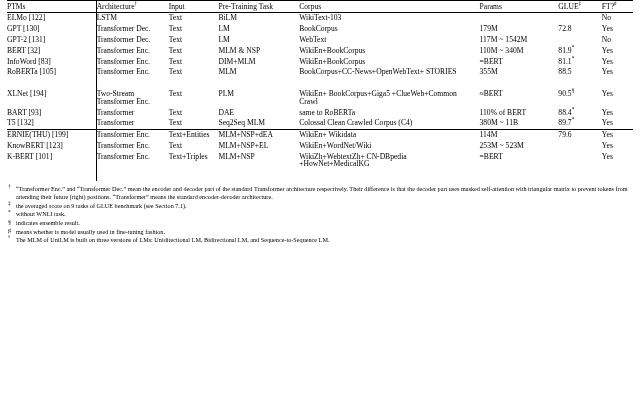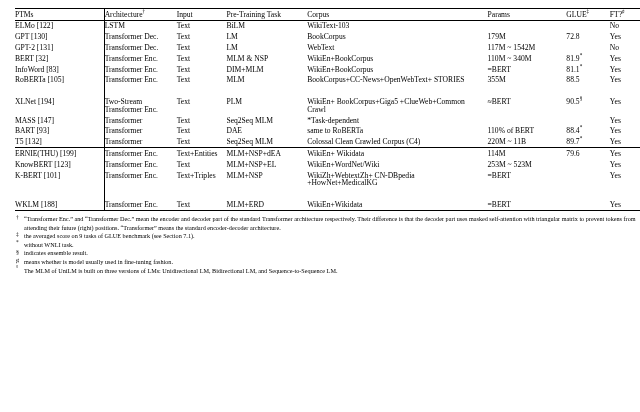--- a/index.html
+++ b/index.html
@@ -12,21 +12,21 @@
     height: 412px;
     font-family: "Liberation Serif", "DejaVu Serif", serif;
     color: #000000;
     overflow: hidden;
   }
   .page {
     position: relative;
     width: 640px;
     height: 340px;
     box-sizing: border-box;
-    padding: 8px;
+    padding: 0;
   }
   table.ptm {
     width: 626px;
     margin: 0 7px;
     border-collapse: collapse;
     font-size: 7.6px;
     line-height: 1.0;
     table-layout: fixed;
   }
   table.ptm td, table.ptm th {
@@ -193,46 +193,36 @@
           <td class="vline"><span>XLNet [194]</span></td>
           <td class="afterline"><span>Two-Stream Transformer Enc.</span></td>
           <td><span>Text</span></td>
           <td><span>PLM</span></td>
           <td><span>WikiEn+ BookCorpus+Giga5 +ClueWeb+Common Crawl</span></td>
           <td><span>≈BERT</span></td>
           <td><span>90.5</span><sup>§</sup></td>
           <td><span>Yes</span></td>
         </tr>
         <tr class="">
-          <td class="vline"><span>MASS [147]</span></td>
-          <td class="afterline"><span>Transformer</span></td>
-          <td><span>Text</span></td>
-          <td><span>Seq2Seq MLM</span></td>
-          <td><span>*Task-dependent</span></td>
-          <td><span></span></td>
-          <td><span></span></td>
-          <td><span>Yes</span></td>
-        </tr>
-        <tr class="">
           <td class="vline"><span>BART [93]</span></td>
           <td class="afterline"><span>Transformer</span></td>
           <td><span>Text</span></td>
           <td><span>DAE</span></td>
           <td><span>same to RoBERTa</span></td>
           <td><span>110% of BERT</span></td>
           <td><span>88.4</span><sup>*</sup></td>
           <td><span>Yes</span></td>
         </tr>
         <tr class="">
           <td class="vline"><span>T5 [132]</span></td>
           <td class="afterline"><span>Transformer</span></td>
           <td><span>Text</span></td>
           <td><span>Seq2Seq MLM</span></td>
           <td><span>Colossal Clean Crawled Corpus (C4)</span></td>
-          <td><span>220M ~ 11B</span></td>
+          <td><span>380M ~ 11B</span></td>
           <td><span>89.7</span><sup>*</sup></td>
           <td><span>Yes</span></td>
         </tr>
         <tr class="rule-mid">
           <td class="vline"><span>ERNIE(THU) [199]</span></td>
           <td class="afterline"><span>Transformer Enc.</span></td>
           <td><span>Text+Entities</span></td>
           <td><span>MLM+NSP+dEA</span></td>
           <td><span>WikiEn+ Wikidata</span></td>
           <td><span>114M</span></td>
@@ -261,30 +251,20 @@
         </tr>
         <tr class="spacer-row">
           <td class="vline"></td>
           <td class="afterline"></td>
           <td></td>
           <td></td>
           <td></td>
           <td></td>
           <td></td>
           <td></td>
-        </tr>
-        <tr class="rule-bottom">
-          <td class="vline"><span>WKLM [188]</span></td>
-          <td class="afterline"><span>Transformer Enc.</span></td>
-          <td><span>Text</span></td>
-          <td><span>MLM+ERD</span></td>
-          <td><span>WikiEn+Wikidata</span></td>
-          <td><span>=BERT</span></td>
-          <td><span></span></td>
-          <td><span>Yes</span></td>
         </tr>
       </tbody>
   </table>
 
   <div class="notes" id="footnotes">
       <div class="note"><span class="sym">†</span><span class="note-body">“Transformer Enc.” and “Transformer Dec.” mean the encoder and decoder part of the standard Transformer architecture respectively. Their difference is that the decoder part uses masked self-attention with triangular matrix to prevent tokens from attending their future (right) positions. “Transformer” means the standard encoder-decoder architecture.</span></div>
       <div class="note"><span class="sym">‡</span><span class="note-body">the averaged score on 9 tasks of GLUE benchmark (see Section 7.1).</span></div>
       <div class="note"><span class="sym">*</span><span class="note-body">without WNLI task.</span></div>
       <div class="note"><span class="sym big">§</span><span class="note-body">indicates ensemble result.</span></div>
       <div class="note"><span class="sym big">♯</span><span class="note-body">means whether is model usually used in fine-tuning fashion.</span></div>

